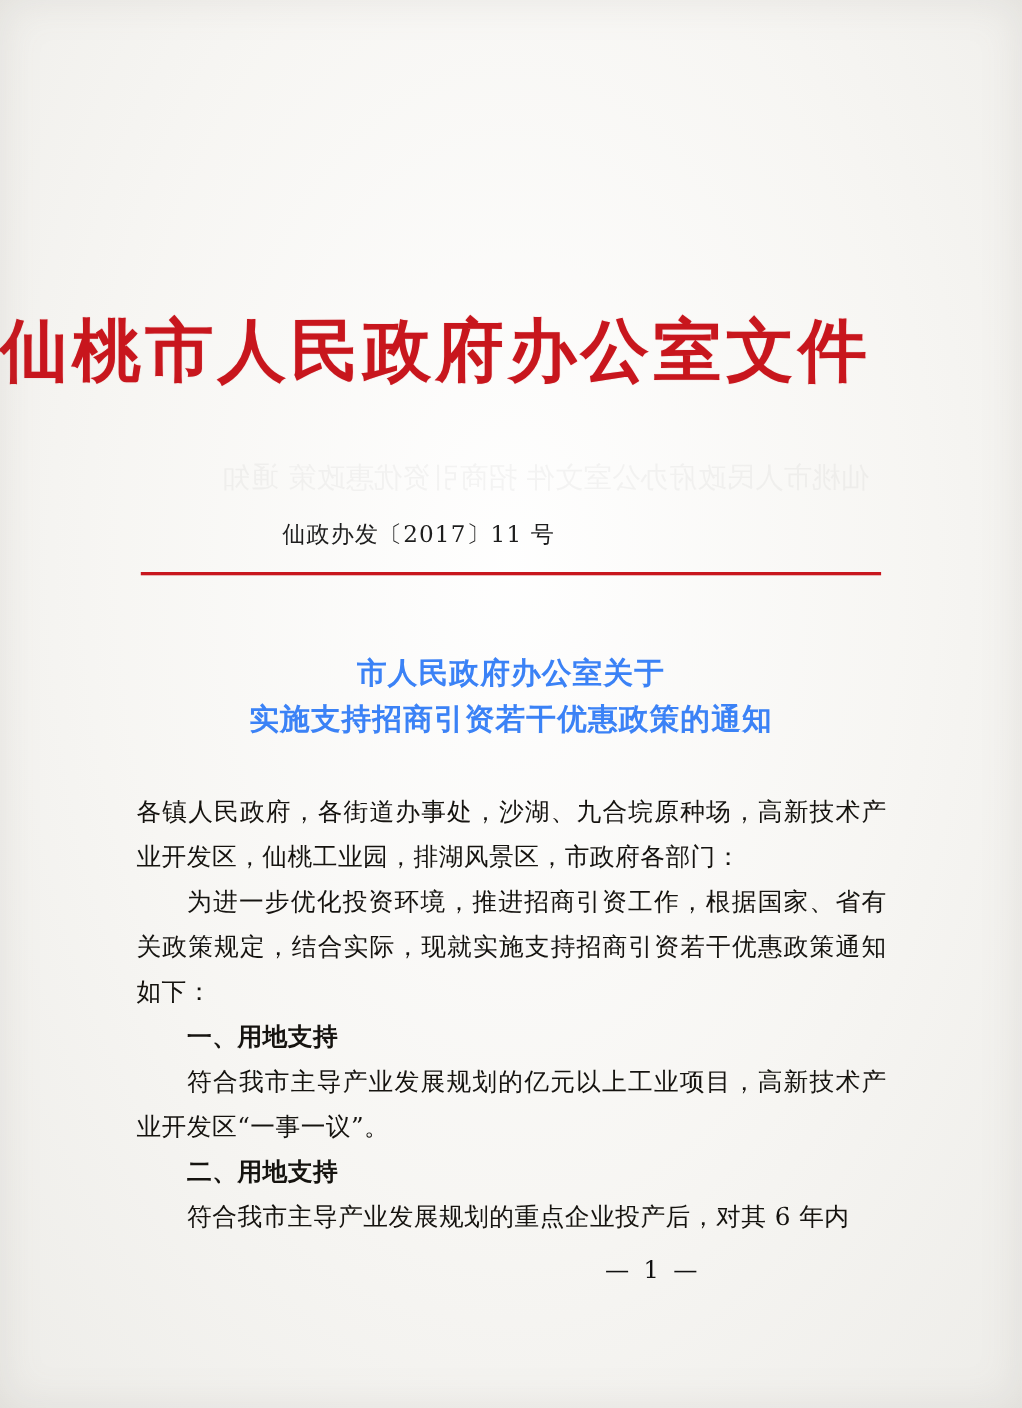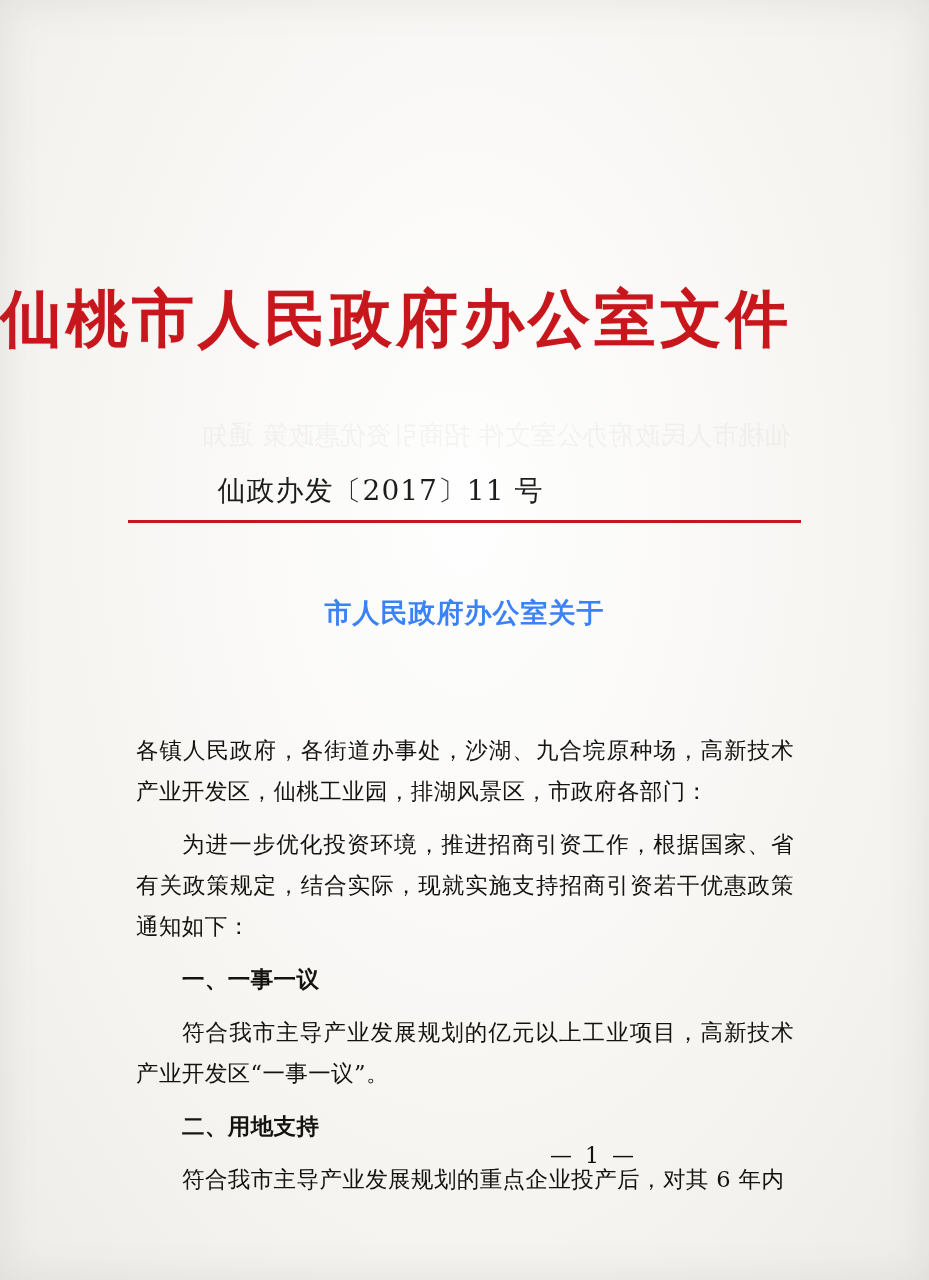--- a/index.html
+++ b/index.html
@@ -62,21 +62,21 @@
     text-shadow: 0 0 1px rgba(200,22,29,0.4);
     white-space: nowrap;
   }
 
   .doc-number {
     position: absolute;
     left: 0;
     right: 0;
     top: 472px;
     text-align: center;
-    font-size: 28px;
+    font-size: 21px;
     color: #1d1d1d;
     letter-spacing: 1px;
     font-family: "DejaVu Serif", "Liberation Serif", serif;
   }
 
   .red-rule {
     position: absolute;
     left: 128px;
     width: 673px;
     top: 520px;
@@ -104,21 +104,21 @@
     left: 124px;
     width: 682px;
     top: 718px;
     font-size: 22.5px;
     line-height: 41px;
     color: #15130f;
     text-align: justify;
     letter-spacing: 0.4px;
   }
   .body-text p {
-    margin: 12px;
+    margin: 0;
   }
   .indent {
     text-indent: 46px;
   }
   .section-head {
     text-indent: 46px;
     font-weight: bold;
   }
 
   
@@ -163,26 +163,27 @@
     <div class="masthead">
       <div class="masthead-title">仙桃市人民政府办公室文件</div>
     </div>
 
     <div class="doc-number">仙政办发〔2017〕11 号</div>
 
     <div class="red-rule"></div>
 
     <div class="doc-title">
       <div>市人民政府办公室关于</div>
+      <div>实施支持招商引资若干优惠政策的通知</div>
     </div>
 
     <div class="body-text">
       <p>各镇人民政府，各街道办事处，沙湖、九合垸原种场，高新技术产业开发区，仙桃工业园，排湖风景区，市政府各部门：</p>
       <p class="indent">为进一步优化投资环境，推进招商引资工作，根据国家、省有关政策规定，结合实际，现就实施支持招商引资若干优惠政策通知如下：</p>
-      <p class="section-head">一、一事一议</p>
+      <p class="section-head">一、用地支持</p>
       <p class="indent">符合我市主导产业发展规划的亿元以上工业项目，高新技术产业开发区“一事一议”。</p>
       <p class="section-head">二、用地支持</p>
       <p class="indent">符合我市主导产业发展规划的重点企业投产后，对其 6 年内</p>
     </div>
 
     <div class="page-number">— 1 —</div>
   </div>
 
   <div class="edge-shadow"></div>
 </div>

